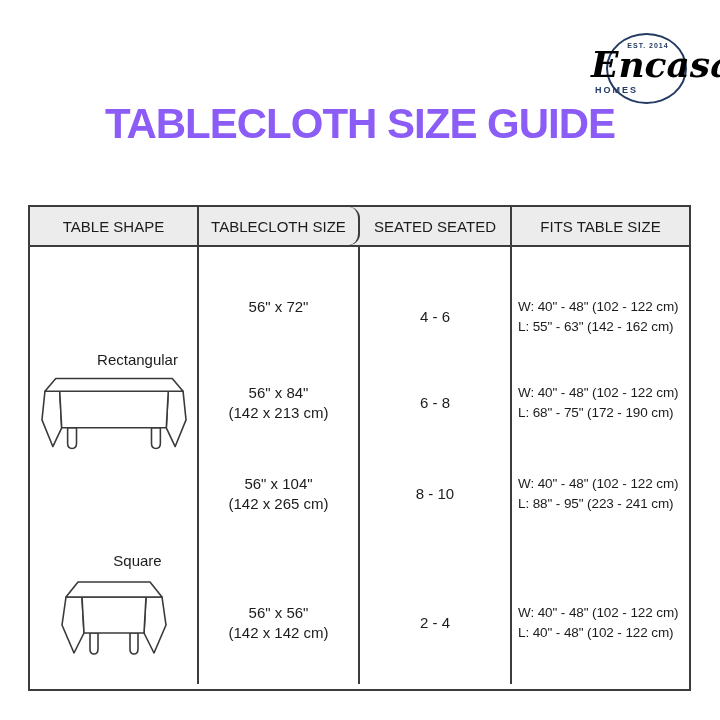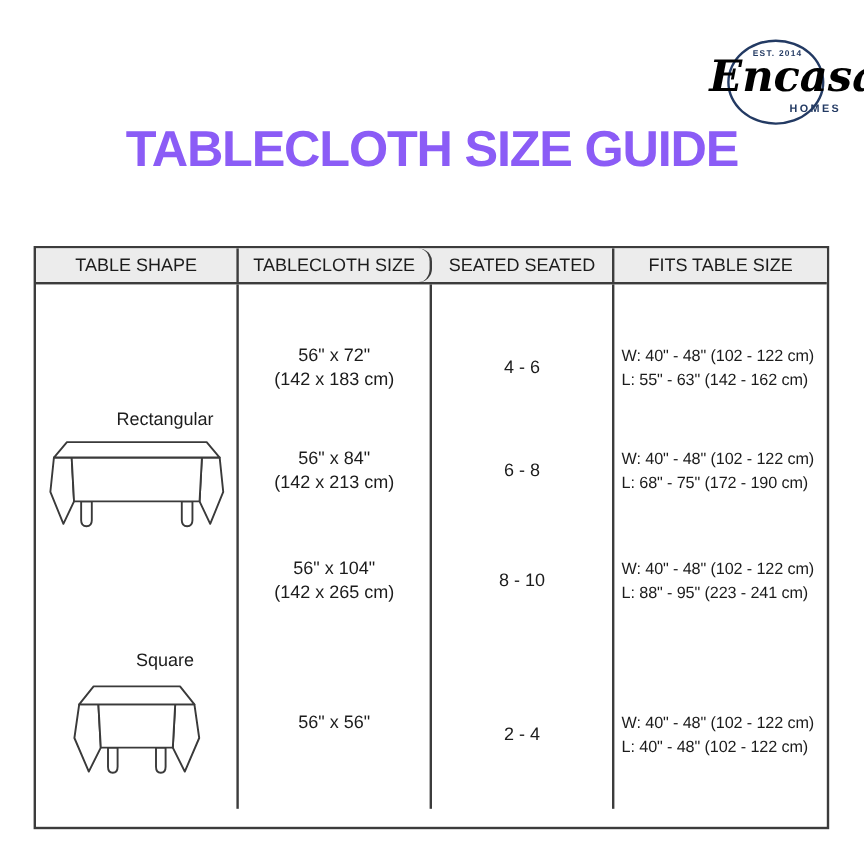--- a/index.html
+++ b/index.html
@@ -9,29 +9,29 @@
   }
   
   .logo{position:absolute;left:595px;top:28px;width:106px;height:84px;}
   .logo-ellipse{position:absolute;left:11px;top:5px;width:81px;height:71px;
     border:2.5px solid #233a63;border-radius:50%;box-sizing:border-box;}
   .logo-est{position:absolute;top:14px;left:0;right:0;text-align:center;
     font-size:7px;font-weight:bold;letter-spacing:1px;color:#233a63;}
   .logo-name{position:absolute;top:21px;left:-4px;right:-4px;text-align:center;
     font-family:"DejaVu Serif", serif;font-style:italic;font-weight:bold;
     font-size:36px;line-height:30px;color:#000000;}
-  .logo-homes{position:absolute;top:57px;left:0;right:0;text-align:right;
+  .logo-homes{position:absolute;top:57px;left:0;right:0;text-align:left;
     font-size:9px;font-weight:bold;letter-spacing:2px;color:#233a63;}
   
   .page-title{position:absolute;top:100px;left:0;width:720px;margin:0;
     text-align:center;font-size:42px;font-weight:bold;letter-spacing:-1px;color:#8b5cf6;}
   
   .size-table{position:absolute;left:28px;top:205px;width:663px;height:486px;
     border:2px solid #3c3c3c;box-sizing:border-box;background:#fff;}
-  .thead{display:flex;height:30px;background:#ececec;border-bottom:2px solid #3c3c3c;box-sizing:border-box;}
+  .thead{display:flex;height:40px;background:#ececec;border-bottom:2px solid #3c3c3c;box-sizing:border-box;}
   .th{display:flex;align-items:center;justify-content:center;font-size:15px;
     color:#1c1c1c;box-sizing:border-box;}
   .th1{width:169px;border-right:2px solid #3c3c3c;}
   .th2{width:161px;border-right:2px solid #3c3c3c;border-radius:11px;}
   .th3{width:152px;border-right:2px solid #3c3c3c;}
   .th4{flex:1;}
   .tbody{position:relative;height:437px;}
   .vline{position:absolute;top:0;bottom:0;width:2px;background:#3c3c3c;}
   .vl1{left:167px;} .vl2{left:328px;} .vl3{left:480px;}
   .cell{position:absolute;line-height:20px;font-size:15px;}
@@ -85,21 +85,20 @@
         <path class="ln" d="M8,18 L24,18 L26,54 L16,74 L4,46 Z"></path>
         <path class="ln" d="M104,18 L88,18 L86,54 L96,74 L108,46 Z"></path>
         <path class="ln" d="M32,54 L40,54 L40,70 Q40,75 36,75 Q32,75 32,70 Z"></path>
         <path class="ln" d="M72,54 L80,54 L80,70 Q80,75 76,75 Q72,75 72,70 Z"></path>
         <path class="ln" d="M24,18 L88,18 L86,54 L26,54 Z"></path>
         <path class="ln" d="M20,3 L92,3 L104,18 L8,18 Z"></path>
       </svg>
 
       <div class="cell size-cell" style="top:50px;">
         <div>56" x 72"</div>
-        <div>(142 x 183 cm)</div>
       </div>
       <div class="cell persons-cell" style="top:60px;">4 - 6</div>
       <div class="cell fits-cell" style="top:50px;">
         <div>W: 40" - 48" (102 - 122 cm)</div>
         <div>L: 55" - 63" (142 - 162 cm)</div>
       </div>
 
       <div class="cell size-cell" style="top:136px;">
         <div>56" x 84"</div>
         <div>(142 x 213 cm)</div>
@@ -115,20 +114,21 @@
         <div>(142 x 265 cm)</div>
       </div>
       <div class="cell persons-cell" style="top:237px;">8 - 10</div>
       <div class="cell fits-cell" style="top:227px;">
         <div>W: 40" - 48" (102 - 122 cm)</div>
         <div>L: 88" - 95" (223 - 241 cm)</div>
       </div>
 
       <div class="cell size-cell" style="top:356px;">
         <div>56" x 56"</div>
+        <div>(142 x 142 cm)</div>
       </div>
       <div class="cell persons-cell" style="top:366px;">2 - 4</div>
       <div class="cell fits-cell" style="top:356px;">
         <div>W: 40" - 48" (102 - 122 cm)</div>
         <div>L: 40" - 48" (102 - 122 cm)</div>
       </div>
 
     </div>
   </div>
 </div>

